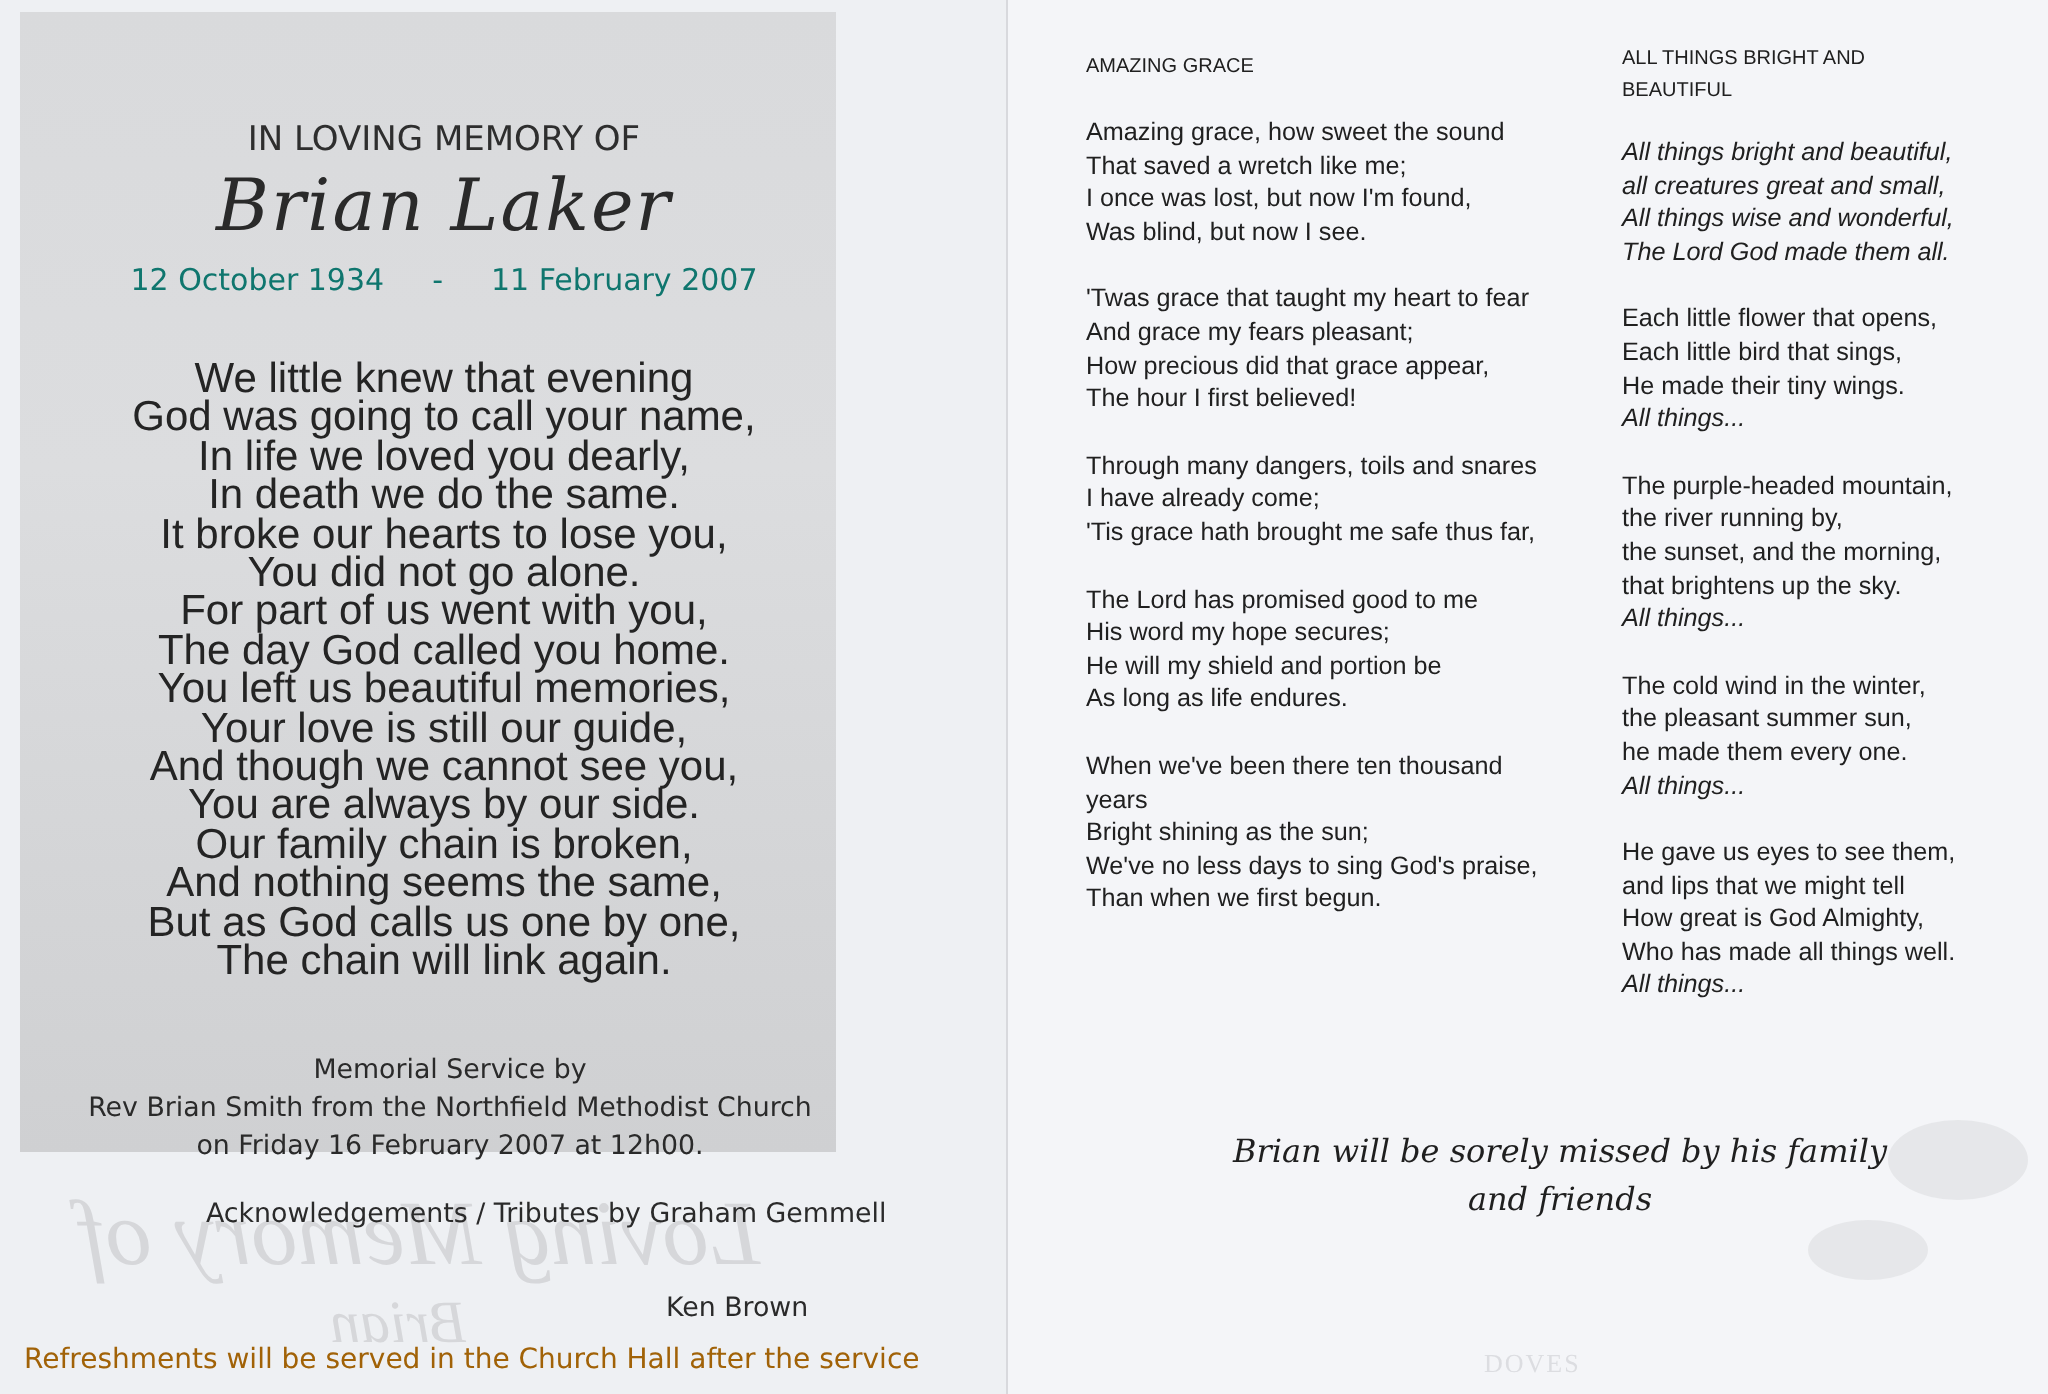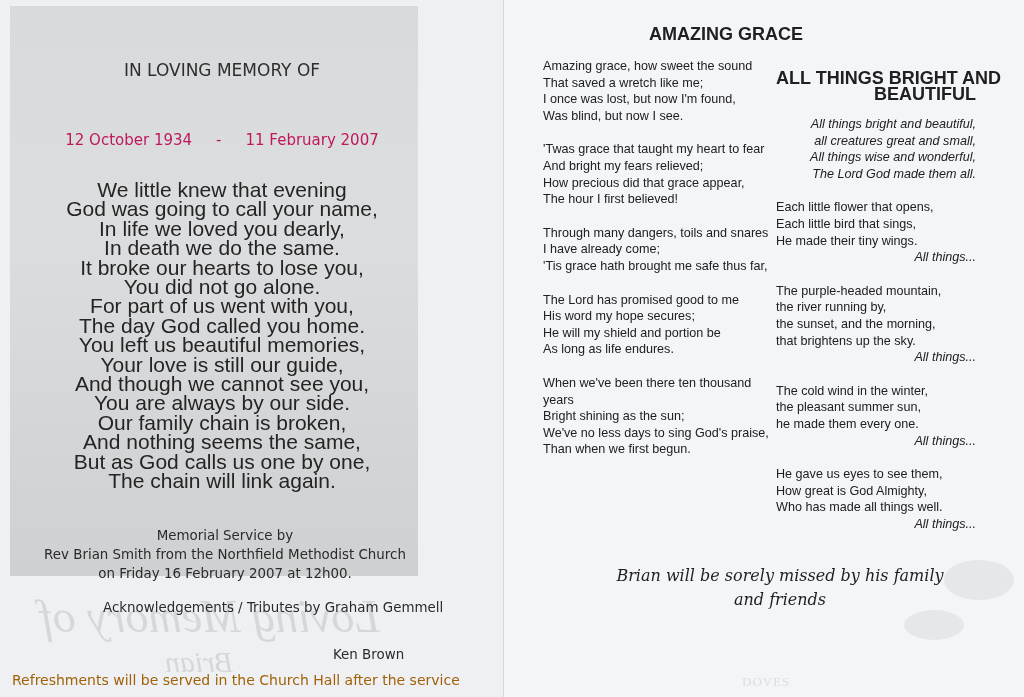--- a/index.html
+++ b/index.html
@@ -24,52 +24,53 @@
     }
     .ghost {
       position: absolute; color: #d6d7da; font-family: "Liberation Serif", serif;
       font-style: italic; transform: scaleX(-1);
     }
     .ghost.g1 { left: 40px; top: 590px; font-size: 46px; }
     .ghost.g2 { left: 165px; top: 645px; font-size: 30px; }
     .center { position: absolute; text-align: center; }
     .title-small { left: 10px; width: 424px; top: 60px; font-family: "DejaVu Sans", sans-serif; font-size: 17px; color: #2e2e2e; }
     .title-name { left: 10px; width: 424px; top: 83px; font-family: "DejaVu Serif", serif; font-style: italic; font-size: 36px; color: #2a2a2a; letter-spacing: 1px; }
-    .dates { left: 10px; width: 424px; top: 131px; font-family: "DejaVu Sans", sans-serif; font-size: 15px; color: #be185d; }
+    .dates { left: 10px; width: 424px; top: 131px; font-family: "DejaVu Sans", sans-serif; font-size: 15px; color: #0f766e; }
     .dates span { display: inline-block; }
     .dates .sep { margin: 0 24px; }
     .poem { left: 10px; width: 424px; top: 180px; font-size: 21px; line-height: 19.4px; color: #242424; }
     .service { left: 10px; width: 430px; top: 526px; font-family: "DejaVu Sans", sans-serif; font-size: 13.4px; line-height: 19px; color: #2a2a2a; }
     .ack { position: absolute; left: 103px; top: 598px; font-family: "DejaVu Sans", sans-serif; font-size: 13.4px; line-height: 19px; color: #2a2a2a; }
     .ack .second { padding-left: 230px; margin-top: 28px; }
     .refresh { position: absolute; left: 12px; top: 672px; font-family: "DejaVu Sans", sans-serif; font-size: 14px; color: #a16207; }
 
     .hymn { position: absolute; font-size: 12.6px; line-height: 16.6px; color: #202020; }
-    .hymn h2 { margin: 0 0 16px 0; font-size: 18px; font-weight: bold; line-height: 16px; text-align: right; }
+    .hymn h2 { margin: 0 0 16px 0; font-size: 10px; font-weight: normal; line-height: 16px; }
     .hymn .verse { margin-bottom: 17px; }
     .hymn .line { display: block; white-space: nowrap; }
-    .hymn .it { font-style: italic; text-align: right; }
+    .hymn .it { font-style: italic; }
     .hymn1 { left: 543px; top: 26px; width: 260px; }
-    .hymn2 { left: 776px; top: 22px; width: 200px; margin-top: 48px; }
+    .hymn2 { left: 811px; top: 22px; width: 200px; }
     .hymn2 h2 { margin-bottom: 14px; }
     .missed { position: absolute; left: 600px; top: 564px; width: 360px; text-align: center;
       font-family: "DejaVu Serif", serif; font-style: italic; font-size: 16px; line-height: 24px; color: #1f1f1f; }
     .ghost-r { position: absolute; color: #dcdde1; font-family: "Liberation Serif", serif; font-size: 13px; }
     .ghost-r.doves { left: 742px; top: 674px; letter-spacing: 1px; }
     .flower { position: absolute; border-radius: 50%; background: #e2e3e6; opacity: 0.8; }
   </style>
 </head>
 <body>
 
 <div class="page-left">
   <div class="photo-panel"></div>
   <div class="ghost g1">Loving Memory of</div>
   <div class="ghost g2">Brian</div>
 
   <div class="center title-small">IN LOVING MEMORY OF</div>
+  <div class="center title-name">Brian Laker</div>
   <div class="center dates">
     <span>12 October 1934</span><span class="sep">-</span><span>11 February 2007</span>
   </div>
 
   <div class="center poem">
     <div>We little knew that evening</div>
     <div>God was going to call your name,</div>
     <div>In life we loved you dearly,</div>
     <div>In death we do the same.</div>
     <div>It broke our hearts to lose you,</div>
@@ -108,21 +109,21 @@
 <div class="hymn hymn1">
   <h2>AMAZING GRACE</h2>
   <div class="verse">
     <span class="line">Amazing grace, how sweet the sound</span>
     <span class="line">That saved a wretch like me;</span>
     <span class="line">I once was lost, but now I'm found,</span>
     <span class="line">Was blind, but now I see.</span>
   </div>
   <div class="verse">
     <span class="line">'Twas grace that taught my heart to fear</span>
-    <span class="line">And bright my fears relieved;</span>
+    <span class="line">And grace my fears pleasant;</span>
     <span class="line">How precious did that grace appear,</span>
     <span class="line">The hour I first believed!</span>
   </div>
   <div class="verse">
     <span class="line">Through many dangers, toils and snares</span>
     <span class="line">I have already come;</span>
     <span class="line">'Tis grace hath brought me safe thus far,</span>
   </div>
   <div class="verse">
     <span class="line">The Lord has promised good to me</span>
@@ -164,20 +165,21 @@
     <span class="line it">All things...</span>
   </div>
   <div class="verse">
     <span class="line">The cold wind in the winter,</span>
     <span class="line">the  pleasant summer sun,</span>
     <span class="line">he made them every one.</span>
     <span class="line it">All things...</span>
   </div>
   <div class="verse">
     <span class="line">He gave us eyes to see them,</span>
+    <span class="line">and lips that we might tell</span>
     <span class="line">How great is God Almighty,</span>
     <span class="line">Who has made all things well.</span>
     <span class="line it">All things...</span>
   </div>
 </div>
 
 <div class="missed">
   <div>Brian will be sorely missed by his family</div>
   <div>and friends</div>
 </div>

